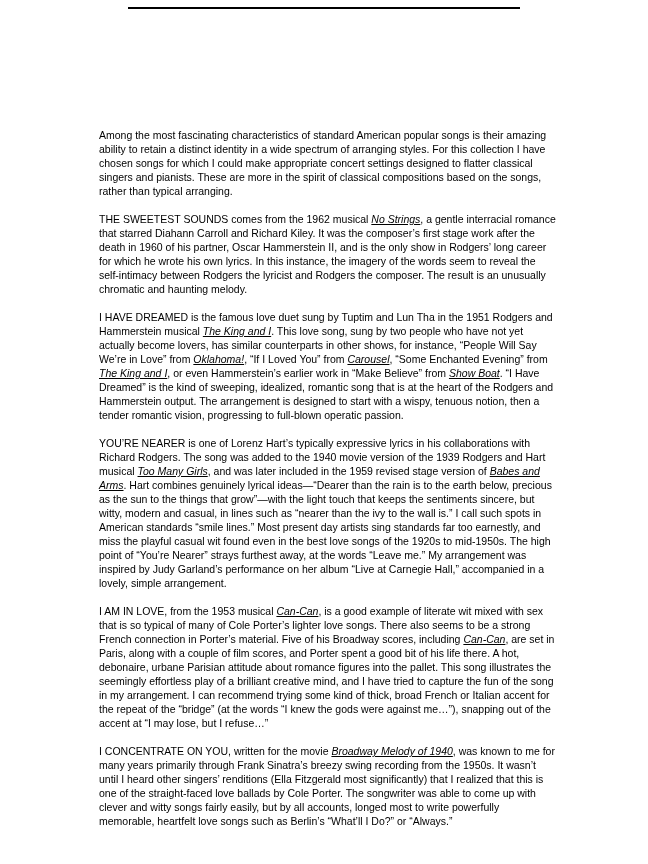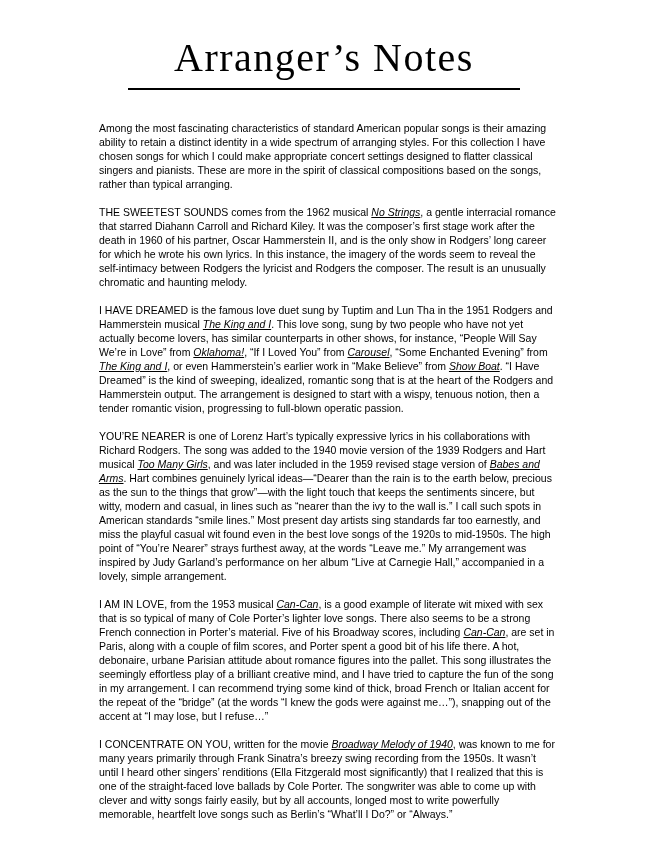--- a/index.html
+++ b/index.html
@@ -52,21 +52,20 @@
     }
     .italic {
       font-style: italic;
       text-decoration: underline;
     }
   </style>
 </head>
 <body>
 
 <div class="page">
-  <h1 class="title">Arranger’s Notes</h1>
   <div class="rule"></div>
   <div class="content">
       <p><span>Among the most fascinating characteristics of standard American popular songs is their amazing ability to retain a distinct identity in a wide spectrum of arranging styles. For this collection I have chosen songs for which I could make appropriate concert settings designed to flatter classical singers and pianists. These are more in the spirit of classical compositions based on the songs, rather than typical arranging.</span></p>
       <p><span>THE SWEETEST SOUNDS comes from the 1962 musical </span><span class="italic">No Strings</span><span>, a gentle interracial romance that starred Diahann Carroll and Richard Kiley. It was the composer’s first stage work after the death in 1960 of his partner, Oscar Hammerstein II, and is the only show in Rodgers’ long career for which he wrote his own lyrics. In this instance, the imagery of the words seem to reveal the self-intimacy between Rodgers the lyricist and Rodgers the composer. The result is an unusually chromatic and haunting melody.</span></p>
       <p><span>I HAVE DREAMED is the famous love duet sung by Tuptim and Lun Tha in the 1951 Rodgers and Hammerstein musical </span><span class="italic">The King and I</span><span>. This love song, sung by two people who have not yet actually become lovers, has similar counterparts in other shows, for instance, “People Will Say We’re in Love” from </span><span class="italic">Oklahoma!</span><span>, “If I Loved You” from </span><span class="italic">Carousel</span><span>, “Some Enchanted Evening” from </span><span class="italic">The King and I</span><span>, or even Hammerstein’s earlier work in “Make Believe” from </span><span class="italic">Show Boat</span><span>. “I Have Dreamed” is the kind of sweeping, idealized, romantic song that is at the heart of the Rodgers and Hammerstein output. The arrangement is designed to start with a wispy, tenuous notion, then a tender romantic vision, progressing to full-blown operatic passion.</span></p>
       <p><span>YOU’RE NEARER is one of Lorenz Hart’s typically expressive lyrics in his collaborations with Richard Rodgers. The song was added to the 1940 movie version of the 1939 Rodgers and Hart musical </span><span class="italic">Too Many Girls</span><span>, and was later included in the 1959 revised stage version of </span><span class="italic">Babes and Arms</span><span>. Hart combines genuinely lyrical ideas—“Dearer than the rain is to the earth below, precious as the sun to the things that grow”—with the light touch that keeps the sentiments sincere, but witty, modern and casual, in lines such as “nearer than the ivy to the wall is.” I call such spots in American standards “smile lines.” Most present day artists sing standards far too earnestly, and miss the playful casual wit found even in the best love songs of the 1920s to mid-1950s. The high point of “You’re Nearer” strays furthest away, at the words “Leave me.” My arrangement was inspired by Judy Garland’s performance on her album “Live at Carnegie Hall,” accompanied in a lovely, simple arrangement.</span></p>
       <p><span>I AM IN LOVE, from the 1953 musical </span><span class="italic">Can-Can</span><span>, is a good example of literate wit mixed with sex that is so typical of many of Cole Porter’s lighter love songs. There also seems to be a strong French connection in Porter’s material. Five of his Broadway scores, including </span><span class="italic">Can-Can</span><span>, are set in Paris, along with a couple of film scores, and Porter spent a good bit of his life there. A hot, debonaire, urbane Parisian attitude about romance figures into the pallet. This song illustrates the seemingly effortless play of a brilliant creative mind, and I have tried to capture the fun of the song in my arrangement. I can recommend trying some kind of thick, broad French or Italian accent for the repeat of the “bridge” (at the words “I knew the gods were against me…”), snapping out of the accent at “I may lose, but I refuse…”</span></p>
       <p><span>I CONCENTRATE ON YOU, written for the movie </span><span class="italic">Broadway Melody of 1940</span><span>, was known to me for many years primarily through Frank Sinatra’s breezy swing recording from the 1950s. It wasn’t until I heard other singers’ renditions (Ella Fitzgerald most significantly) that I realized that this is one of the straight-faced love ballads by Cole Porter. The songwriter was able to come up with clever and witty songs fairly easily, but by all accounts, longed most to write powerfully memorable, heartfelt love songs such as Berlin’s “What’ll I Do?” or “Always.”</span></p>
     </div>
 </div>

